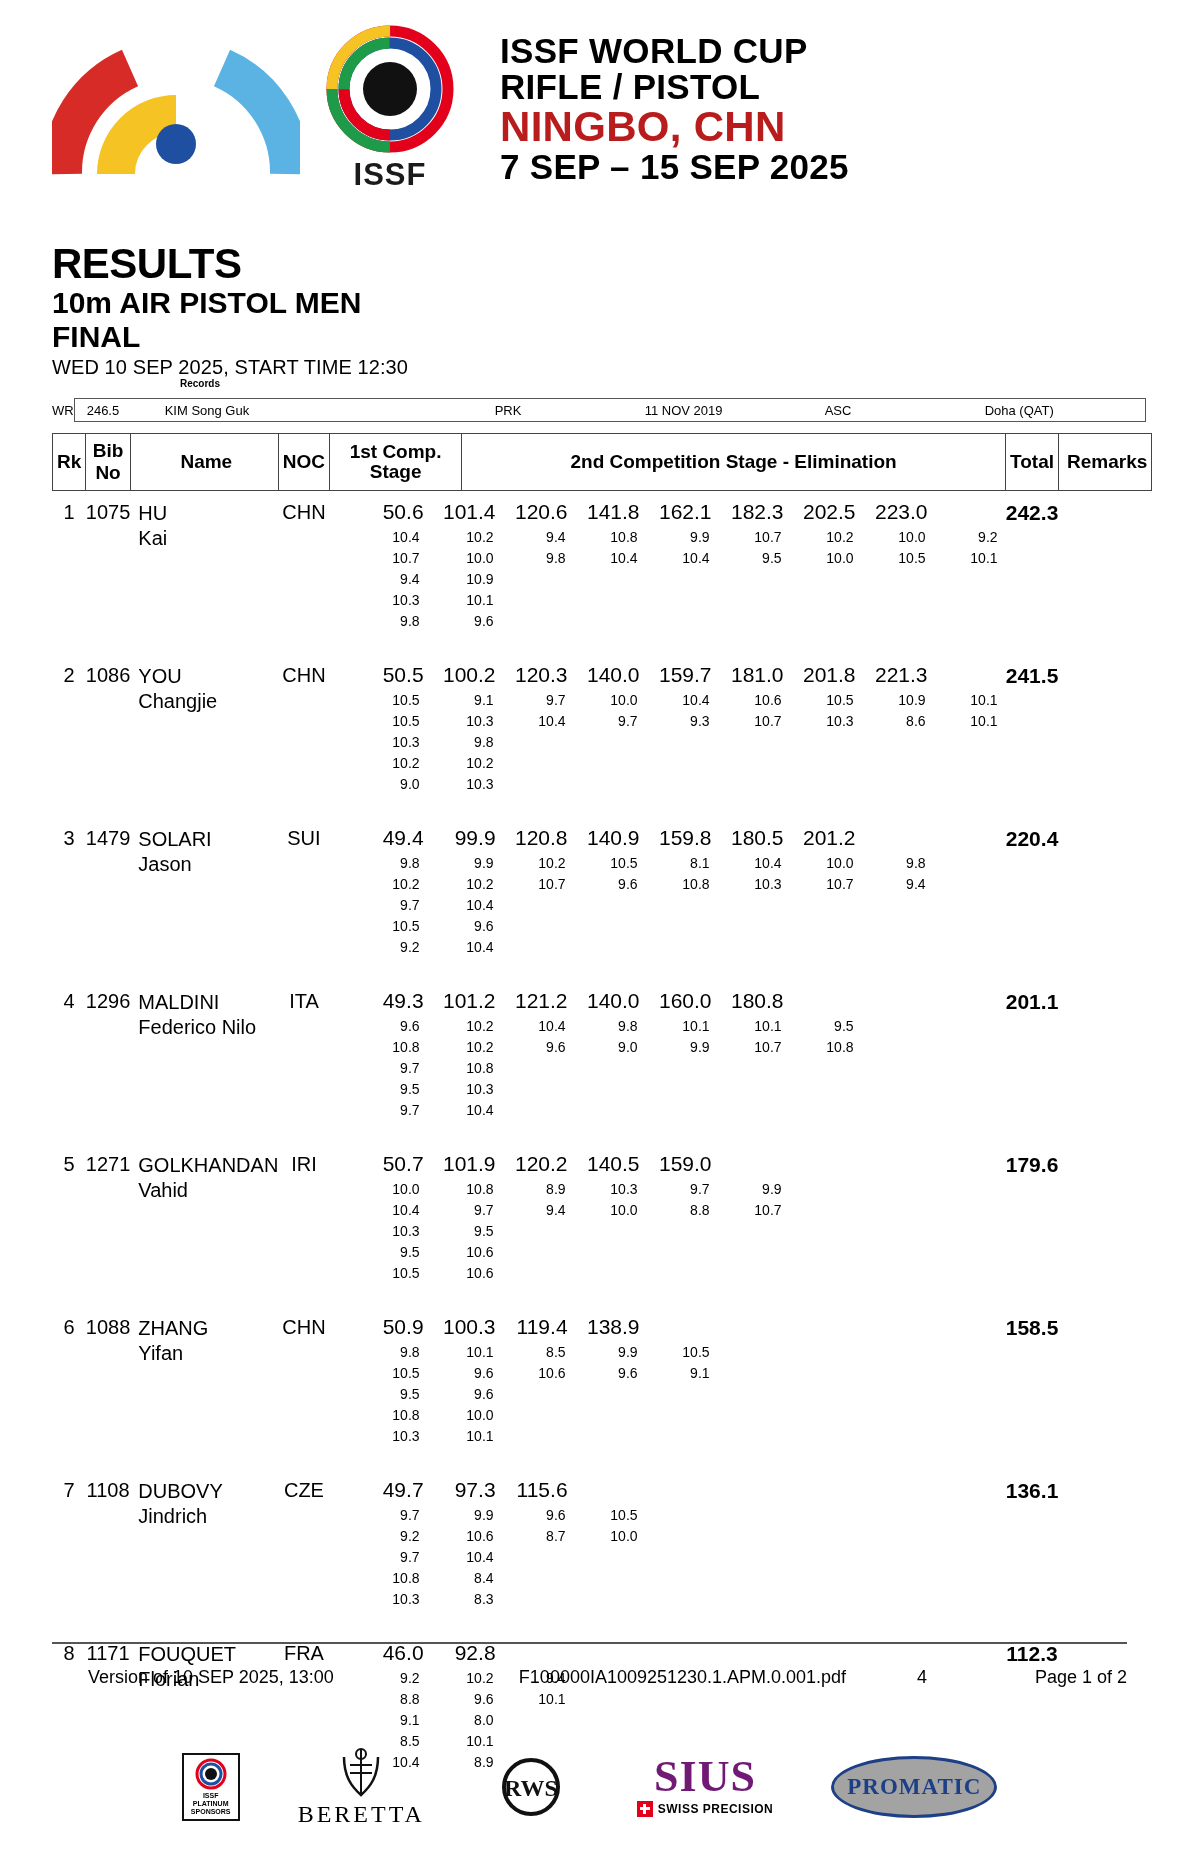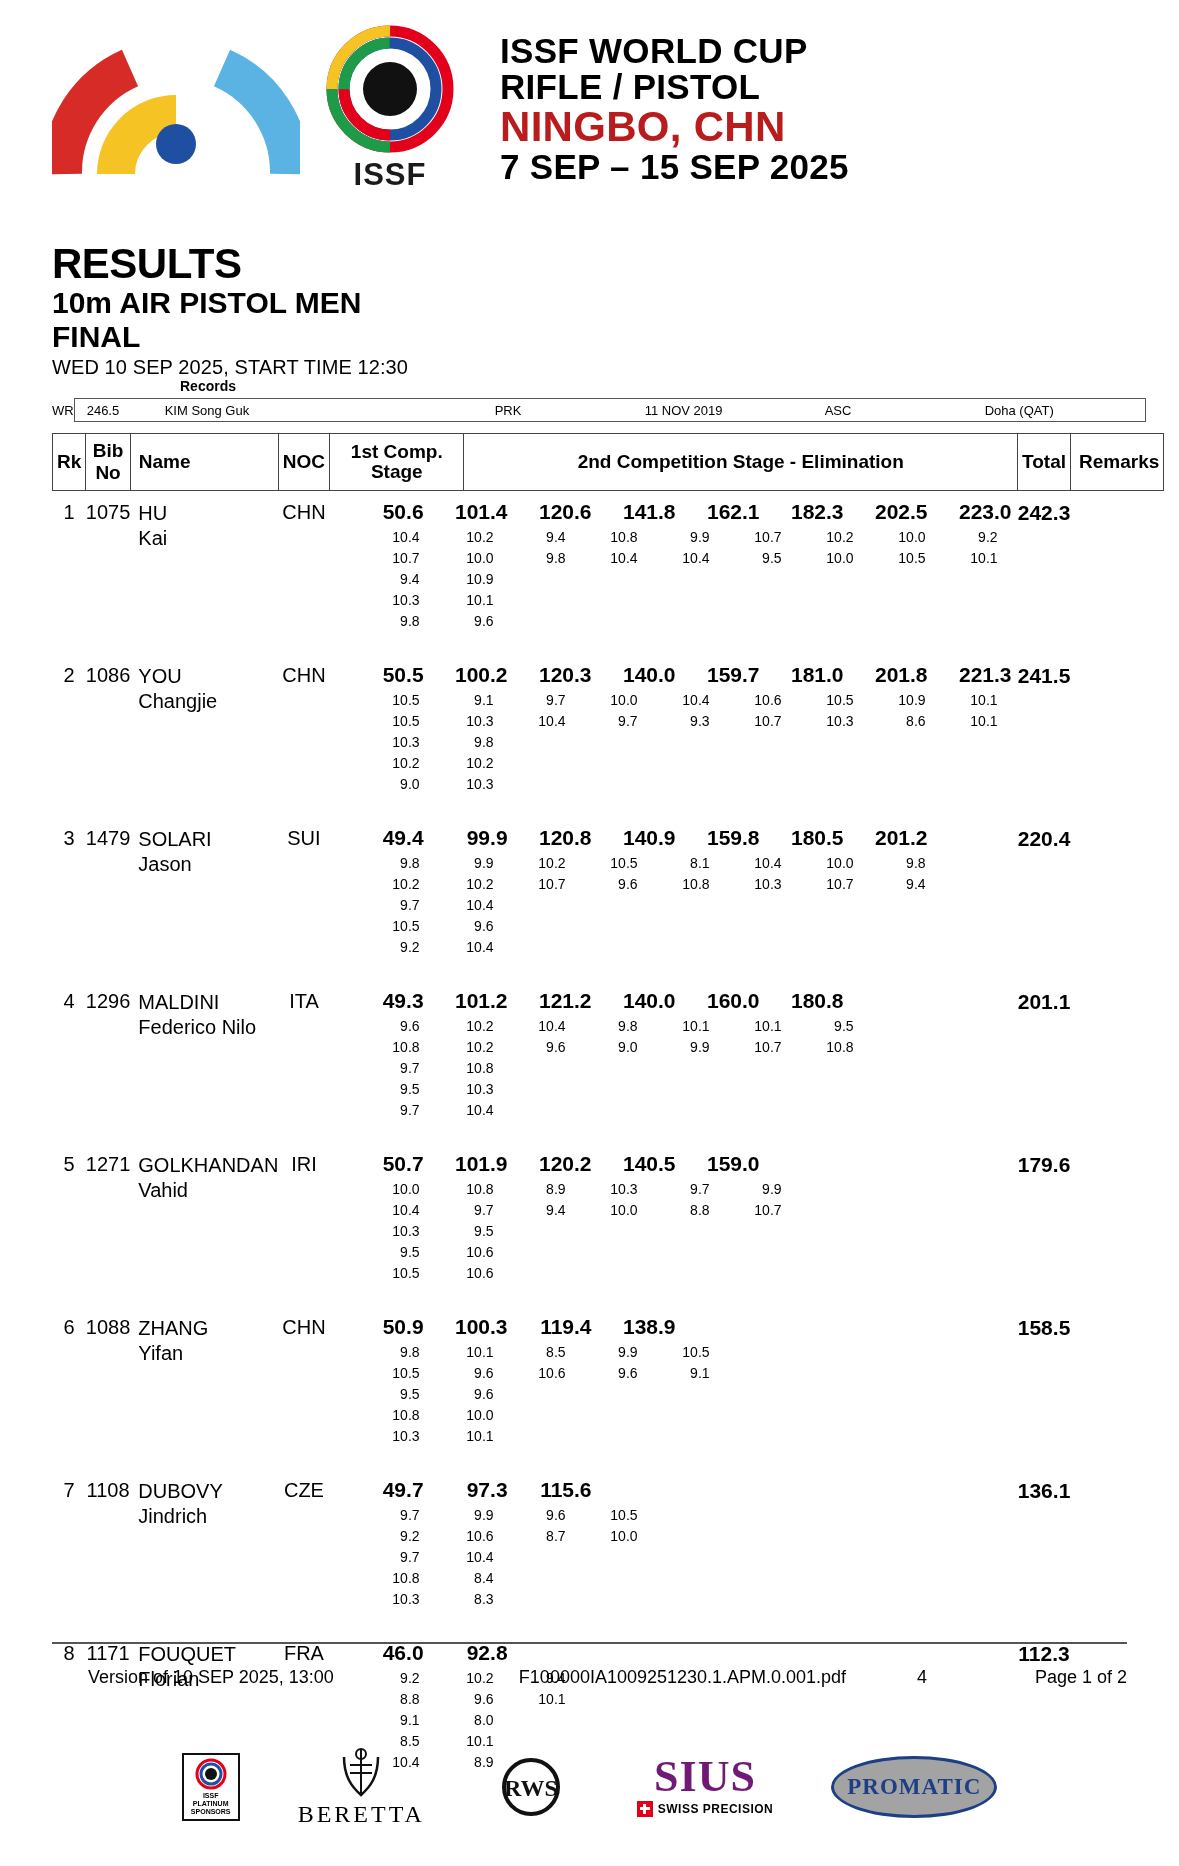--- a/index.html
+++ b/index.html
@@ -106,21 +106,21 @@
   
   .records-wrap {
     margin-top: 12px;
     position: relative;
     height: 34px;
   }
   .records-caption {
     position: absolute;
     top: -13px;
     left: 128px;
-    font-size: 14px;
+    font-size: 10px;
     font-weight: bold;
   }
   .records-row {
     position: absolute;
     top: 6px;
     left: 0;
     width: 1075px;
     height: 26px;
     display: flex;
     align-items: center;
@@ -155,21 +155,21 @@
   }
   .tbl thead th {
     border: 1px solid #444;
     font-size: 19px;
     font-weight: bold;
     padding: 6px 4px;
     vertical-align: middle;
   }
   .th-rk { width: 42px; }
   .th-bib { width: 62px; }
-  .th-name { width: 225px; text-align: left; padding-left: 8px !important; }
+  .th-name { width: 225px; text-align: center; padding-left: 8px !important; }
   .th-noc { width: 62px; }
   .th-c1 { width: 100px; line-height: 1.08; }
   .th-c2 { width: 440px; }
   .th-total { width: 70px; }
   .th-remarks { width: 120px; text-align: center; padding-left: 8px !important; }
 
   .athlete { position: relative; }
   .athlete td { vertical-align: top; padding: 0; }
 
   .c-rk, .c-bib, .c-noc {
@@ -189,23 +189,22 @@
     text-align: center;
     padding-top: 10px !important;
   }
   .c-remarks { font-size: 17px; padding-left: 8px !important; padding-top: 10px !important; }
 
   .stage-cell { padding: 0 !important; }
 
   .cum-row {
     display: flex;
     font-size: 21px;
-    font-weight: bold;
+    font-weight: normal;
     padding-top: 9px;
-    gap: 12px;
   }
   .cum-row .cum {
     width: 72px;
     text-align: right;
     padding-right: 6px;
     box-sizing: border-box;
   }
   .cum-row .cum.first { width: 100px; }
 
   .shots-grid {

